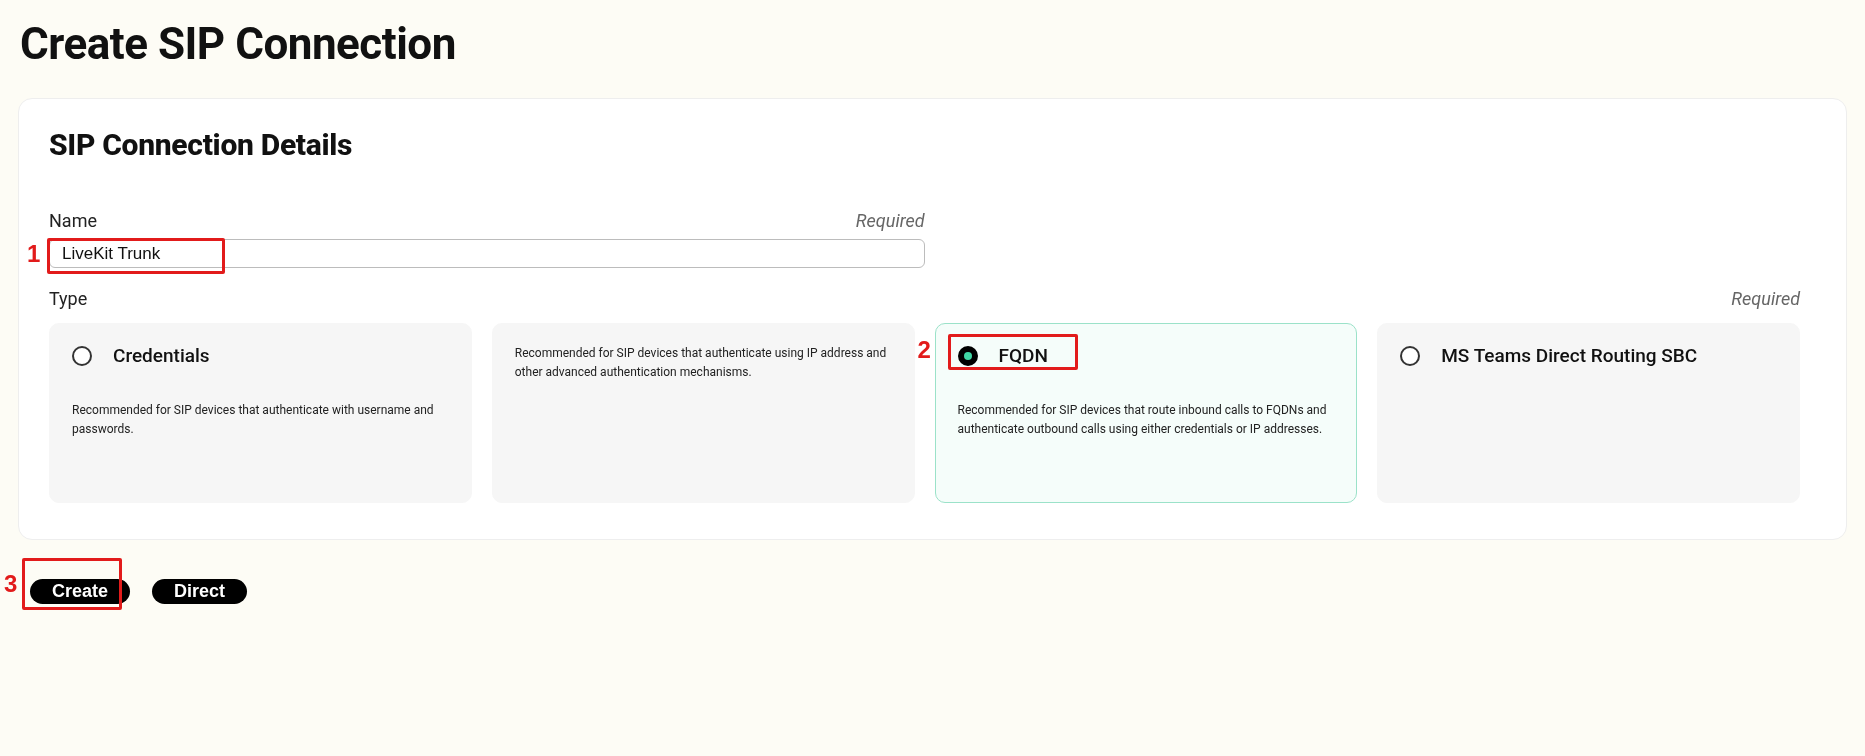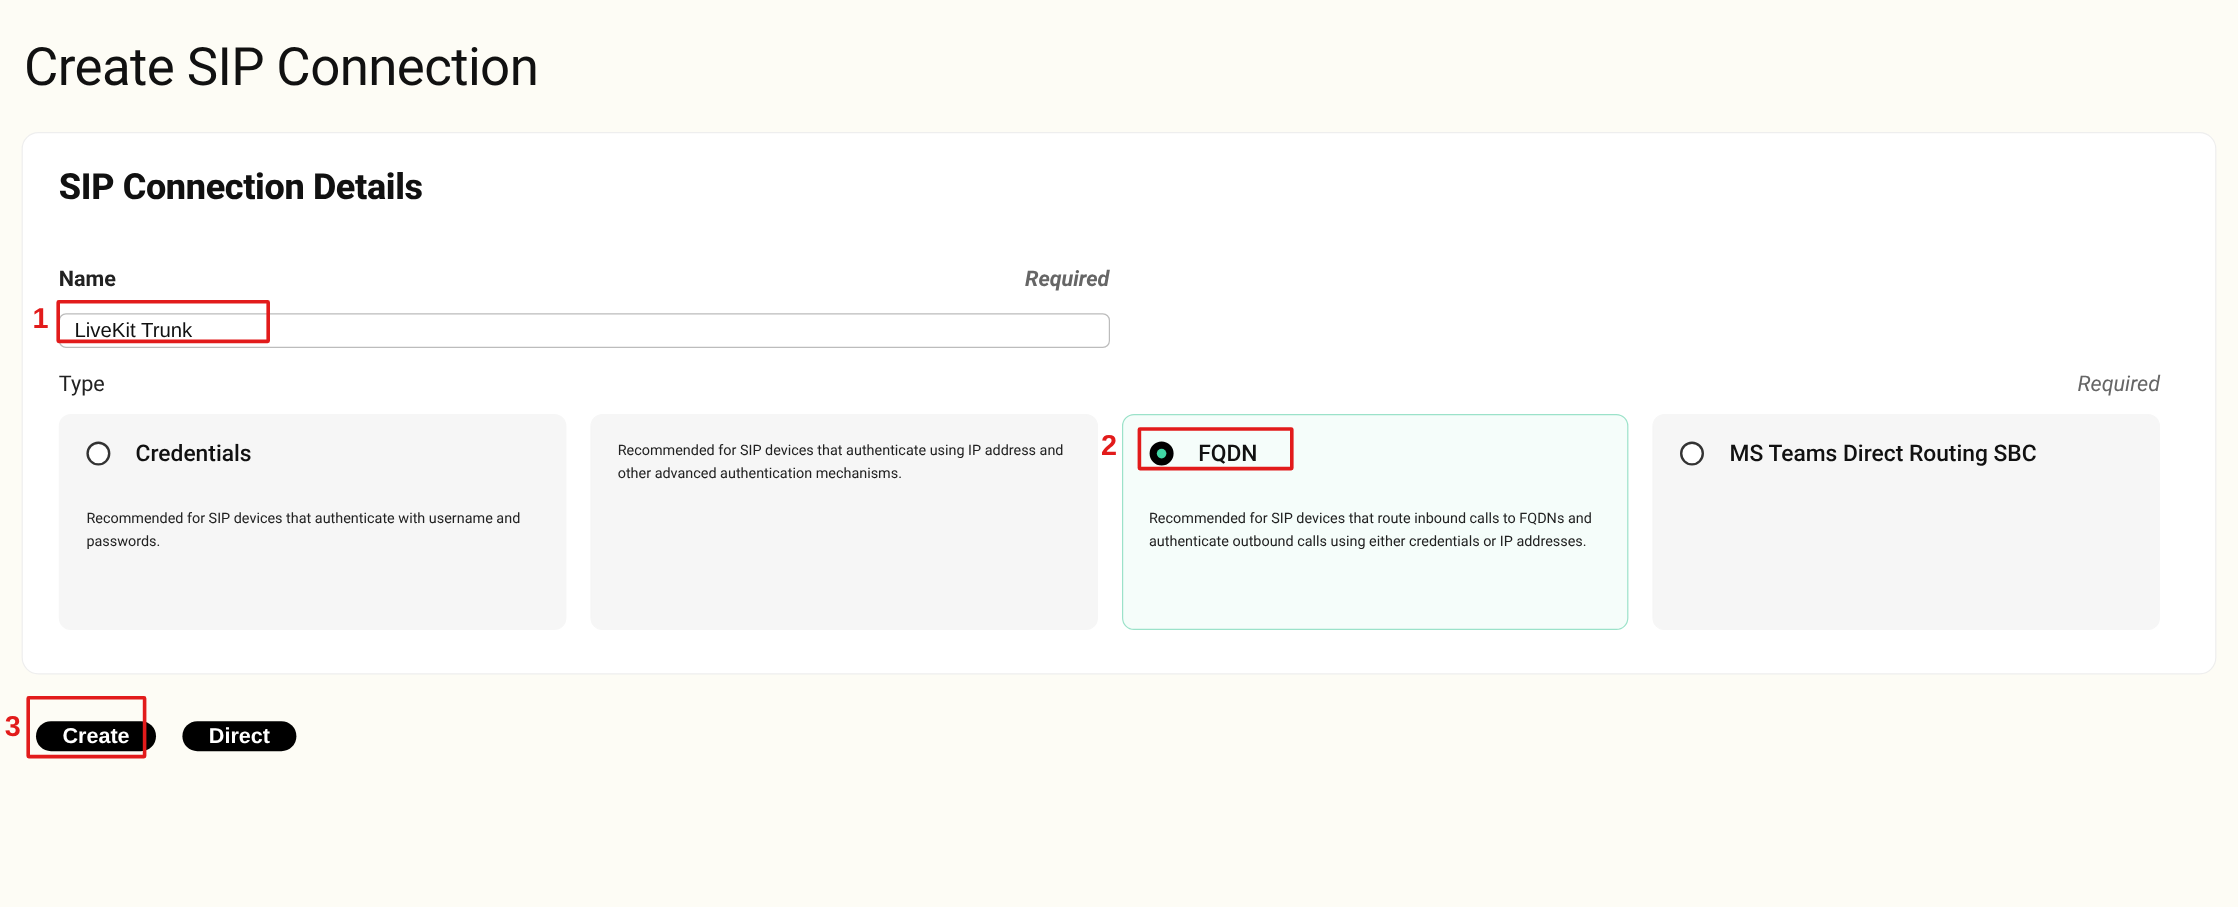--- a/index.html
+++ b/index.html
@@ -5,45 +5,43 @@
     * { box-sizing: border-box; margin: 0; padding: 0; }
     body {
       font-family: -apple-system, BlinkMacSystemFont, "Segoe UI", Roboto, Helvetica, Arial, sans-serif;
       background: #fdfcf5;
       color: #111;
       padding: 18px;
       width: 1865px;
     }
     .page-title {
       font-size: 44px;
-      font-weight: 400;
+      font-weight: 700;
       letter-spacing: -0.5px;
       margin-bottom: 28px;
       margin-left: 2px;
-      margin-top: 12px;
     }
     .card {
       background: #ffffff;
       border: 1px solid #eee;
       border-radius: 14px;
       padding: 28px 46px 36px 30px;
       margin-bottom: 24px;
     }
     .section-title {
       font-size: 30px;
       font-weight: 800;
       letter-spacing: -0.3px;
       margin-bottom: 48px;
     }
     .field-row {
       display: flex;
       justify-content: space-between;
       align-items: flex-start;
-      margin-bottom: 18px;
-      font-weight: bold;
+      margin-bottom: 8px;
     }
     .field-label {
       font-size: 18px;
       color: #222;
     }
     .field-required {
       font-size: 18px;
       font-style: italic;
       color: #666;
     }

